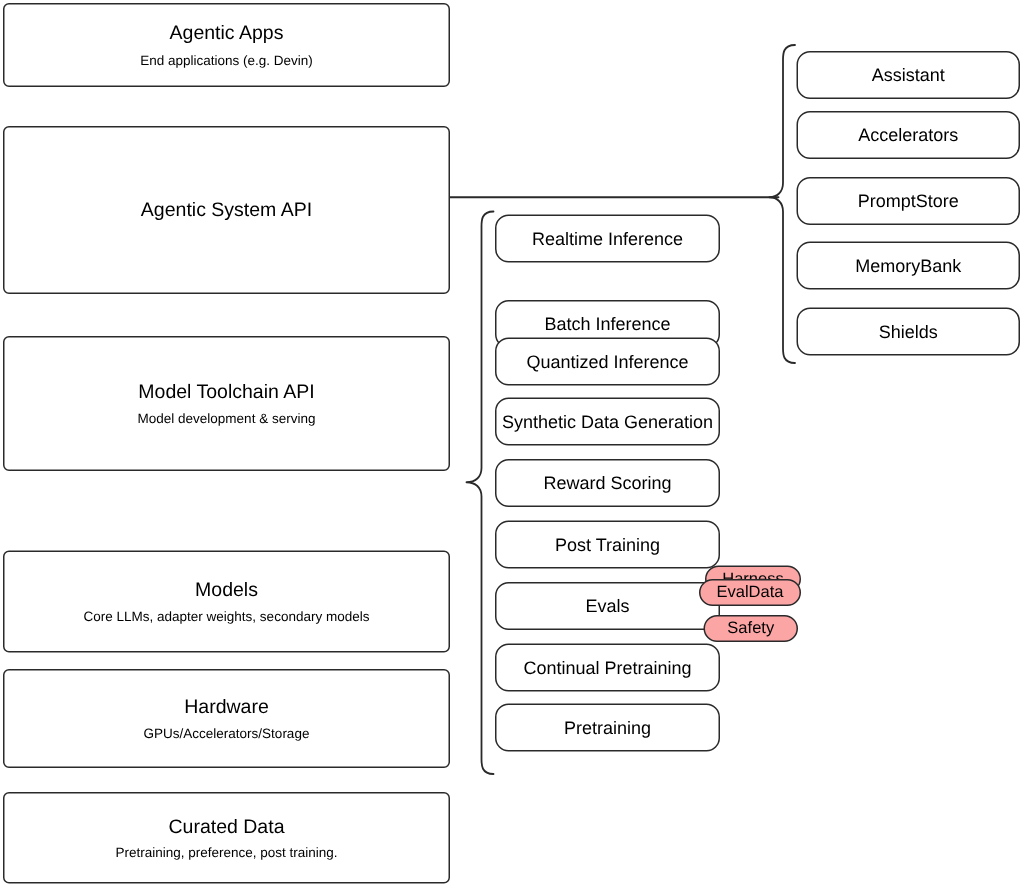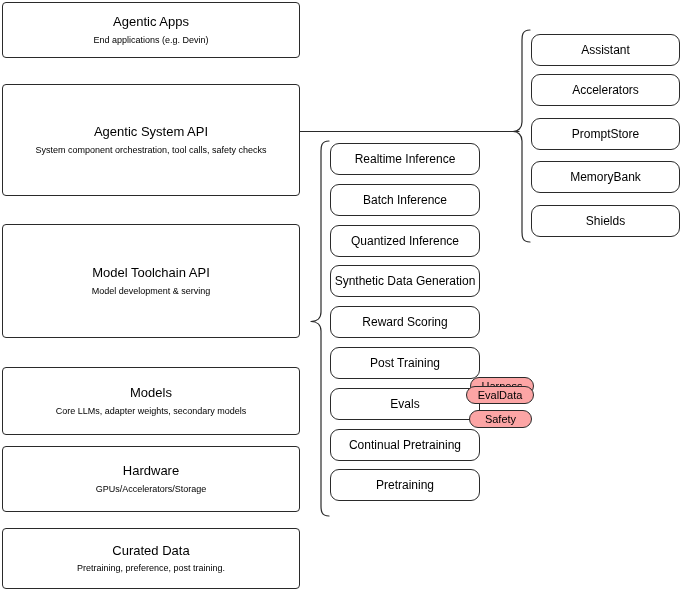--- a/index.html
+++ b/index.html
@@ -127,24 +127,23 @@
              L321 506 C321 510 321 516 329 516"></path>
   </svg>
 
   <div class="node layer" style="top:2px; height:56px;">
     <div class="title">Agentic Apps</div>
     <div class="subtitle">End applications (e.g. Devin)</div>
   </div>
 
   <div class="node layer" style="top:84px; height:112px;">
     <div class="title">Agentic System API</div>
-    <div class="subtitle">System component orchestration, tool calls, safety checks</div>
-  </div>
-
-  <div class="node layer" style="top:224px; height:114px;">
+  </div>
+
+  <div class="node layer" style="top:224px; height:90px;">
     <div class="title">Model Toolchain API</div>
     <div class="subtitle">Model development &amp; serving</div>
   </div>
 
   <div class="node layer" style="top:367px; height:68px;">
     <div class="title">Models</div>
     <div class="subtitle">Core LLMs, adapter weights, secondary models</div>
   </div>
 
   <div class="node layer" style="top:446px; height:66px;">
@@ -153,21 +152,21 @@
   </div>
 
   <div class="node cap" style="top:143px;">
     <div class="title">Realtime Inference</div>
   </div>
 
   <div class="node layer" style="top:528px; height:61px;">
     <div class="title">Curated Data</div>
     <div class="subtitle">Pretraining, preference, post training.</div>
   </div>
-  <div class="node cap" style="top:184px;">
+  <div class="node cap" style="top:200px;">
     <div class="title">Batch Inference</div>
   </div>
   <div class="node cap" style="top:225px;">
     <div class="title">Quantized Inference</div>
   </div>
   <div class="node cap" style="top:265px;">
     <div class="title">Synthetic Data Generation</div>
   </div>
   <div class="node cap" style="top:306px;">
     <div class="title">Reward Scoring</div>

